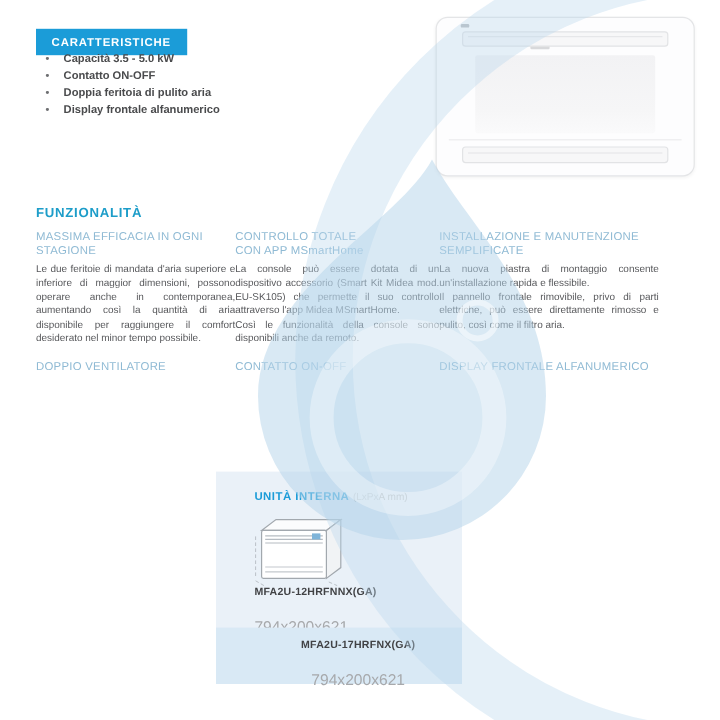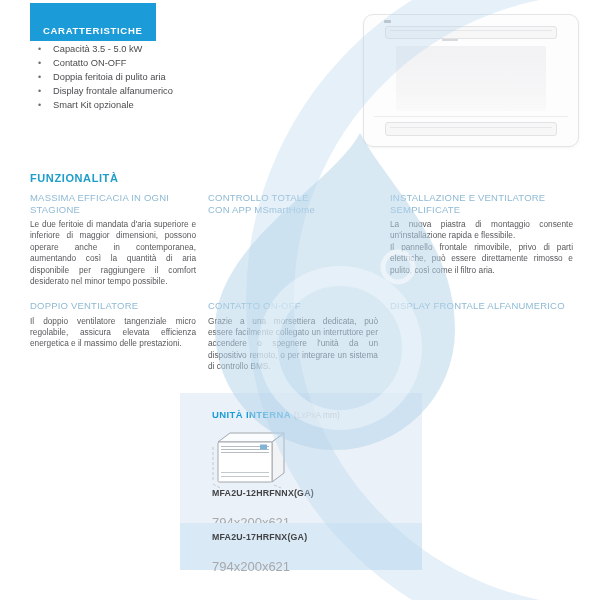--- a/index.html
+++ b/index.html
@@ -6,28 +6,28 @@
   body{
     width:600px;height:600px;position:relative;overflow:hidden;
     background:#ffffff;
     font-family:"Liberation Sans","DejaVu Sans",sans-serif;
     -webkit-font-smoothing:antialiased;
   }
   .abs{position:absolute;}
 
   
   .badge{
-    left:30px;top:3px;
+    left:30px;top:24px;
     background:#1b9cd8;color:#fff;
     font-size:9.5px;font-weight:bold;letter-spacing:.7px;
-    padding:22px 13px 5px 13px;
+    padding:6px 13px 5px 13px;
   }
 
   
-  .features{left:38px;top:45px;width:310px;list-style:none;margin:0;padding:0;}
+  .features{left:38px;top:45px;width:310px;list-style:none;margin:0;padding:0;font-weight:bold;}
   .features li{
     position:relative;padding-left:15px;margin-bottom:4.6px;
     font-size:9.3px;color:#4a4b4d;line-height:9.5px;
   }
   .features li::before{
     content:"•";position:absolute;left:0;top:0;
     color:#6d6e71;font-size:9px;
   }
 
   
@@ -56,68 +56,66 @@
   .photo .vent-bottom::after{content:"";position:absolute;left:4px;right:4px;top:4px;height:1px;background:#e6e7e9;}
 
   
   .funz-title{
     left:30px;top:172px;
     font-size:11px;font-weight:bold;color:#1d9dc9;letter-spacing:.6px;
   }
   .sections{
     left:30px;top:192px;width:555px;
     display:grid;grid-template-columns:166px 170px 183px;
-    column-gap:12px;
   }
   .section.row1{height:108px;}
   .sec-head{
     font-size:9.5px;line-height:11.5px;color:#8fbad4;
     letter-spacing:.2px;margin:0 0 4px 0;font-weight:normal;
     white-space:pre-line;
   }
   .row1 .sec-head{min-height:23px;}
   .sec-body{
     font-size:8.3px;line-height:11.4px;color:#58595c;
     text-align:justify;white-space:pre-line;margin:0;
   }
 
   
   .panel{
-    left:180px;top:393px;width:242px;height:177px;
+    left:180px;top:393px;width:205px;height:177px;
     background:#eaf1f8;
   }
   .panel-title{position:absolute;left:32px;top:16px;font-size:9.5px;}
   .panel-title .t{color:#1b9cd8;font-weight:bold;letter-spacing:.4px;}
   .panel-title .s{color:#a7a9ac;font-size:8.4px;font-weight:normal;margin-left:3px;}
   .unit-svg{position:absolute;left:28px;top:36px;}
   .model-plain{position:absolute;left:32px;top:95px;}
   .model-name{font-size:8.8px;font-weight:bold;color:#414245;letter-spacing:.2px;}
   .model-dims{font-size:13px;color:#a7a9ac;margin-top:17px;}
   .model-highlight{
     position:absolute;left:0;right:0;bottom:0;height:47px;
-    background:#d9e9f5;padding:9px 0 0 32px;box-sizing:border-box;
+    background:#d9e9f5;padding:9px 0 0 32px;box-sizing:border-box;text-align:center;
   }
 
   
   .watermark{left:0;top:0;z-index:9;pointer-events:none;}
   .content{position:absolute;inset:0;z-index:2;}
 </style>
 </head>
 <body>
 
 <div class="content">
 
   <div class="abs badge">CARATTERISTICHE</div>
 
   <ul class="abs features">
     <li>Capacità 3.5 - 5.0 kW</li>
     <li>Contatto ON-OFF</li>
     <li>Doppia feritoia di pulito aria</li>
     <li>Display frontale alfanumerico</li>
-    <li>Smart Kit opzionale</li>
   </ul>
 
   <div class="abs photo">
     <div class="brand-mark"></div>
     <div class="logo-mark"></div>
     <div class="vent-top"></div>
     <div class="front"></div>
     <div class="seam"></div>
     <div class="vent-bottom"></div>
   </div>
@@ -126,34 +124,34 @@
 
   <div class="abs sections">
     <div class="section row1">
       <h3 class="sec-head">MASSIMA EFFICACIA IN OGNI
 STAGIONE</h3>
       <p class="sec-body">Le due feritoie di mandata d'aria superiore e inferiore di maggior dimensioni, possono operare anche in contemporanea, aumentando così la quantità di aria disponibile per raggiungere il comfort desiderato nel minor tempo possibile.</p>
     </div>
     <div class="section row1">
       <h3 class="sec-head">CONTROLLO TOTALE
 CON APP MSmartHome</h3>
+      <p class="sec-body">La console può essere dotata di un dispositivo accessorio (Smart Kit Midea mod. EU-SK105) che permette il suo controllo attraverso l'app Midea MSmartHome.
+Così le funzionalità della console sono disponibili anche da remoto.</p>
     </div>
     <div class="section row1">
-      <h3 class="sec-head">INSTALLAZIONE E VENTILATORE
+      <h3 class="sec-head">INSTALLAZIONE E MANUTENZIONE
 SEMPLIFICATE</h3>
       <p class="sec-body">La nuova piastra di montaggio consente un'installazione rapida e flessibile.
 Il pannello frontale rimovibile, privo di parti elettriche, può essere direttamente rimosso e pulito, così come il filtro aria.</p>
     </div>
     <div class="section">
       <h3 class="sec-head">DOPPIO VENTILATORE</h3>
-      <p class="sec-body">Il doppio ventilatore tangenziale micro regolabile, assicura elevata efficienza energetica e il massimo delle prestazioni.</p>
     </div>
     <div class="section">
       <h3 class="sec-head">CONTATTO ON-OFF</h3>
-      <p class="sec-body">Grazie a una morsettiera dedicata, può essere facilmente collegato un interruttore per accendere o spegnere l'unità da un dispositivo remoto, o per integrare un sistema di controllo BMS.</p>
     </div>
     <div class="section">
       <h3 class="sec-head">DISPLAY FRONTALE ALFANUMERICO</h3>
     </div>
   </div>
 
   <div class="abs panel">
     <div class="panel-title">
       <span class="t">UNITÀ INTERNA</span><span class="s">(LxPxA mm)</span>
     </div>

